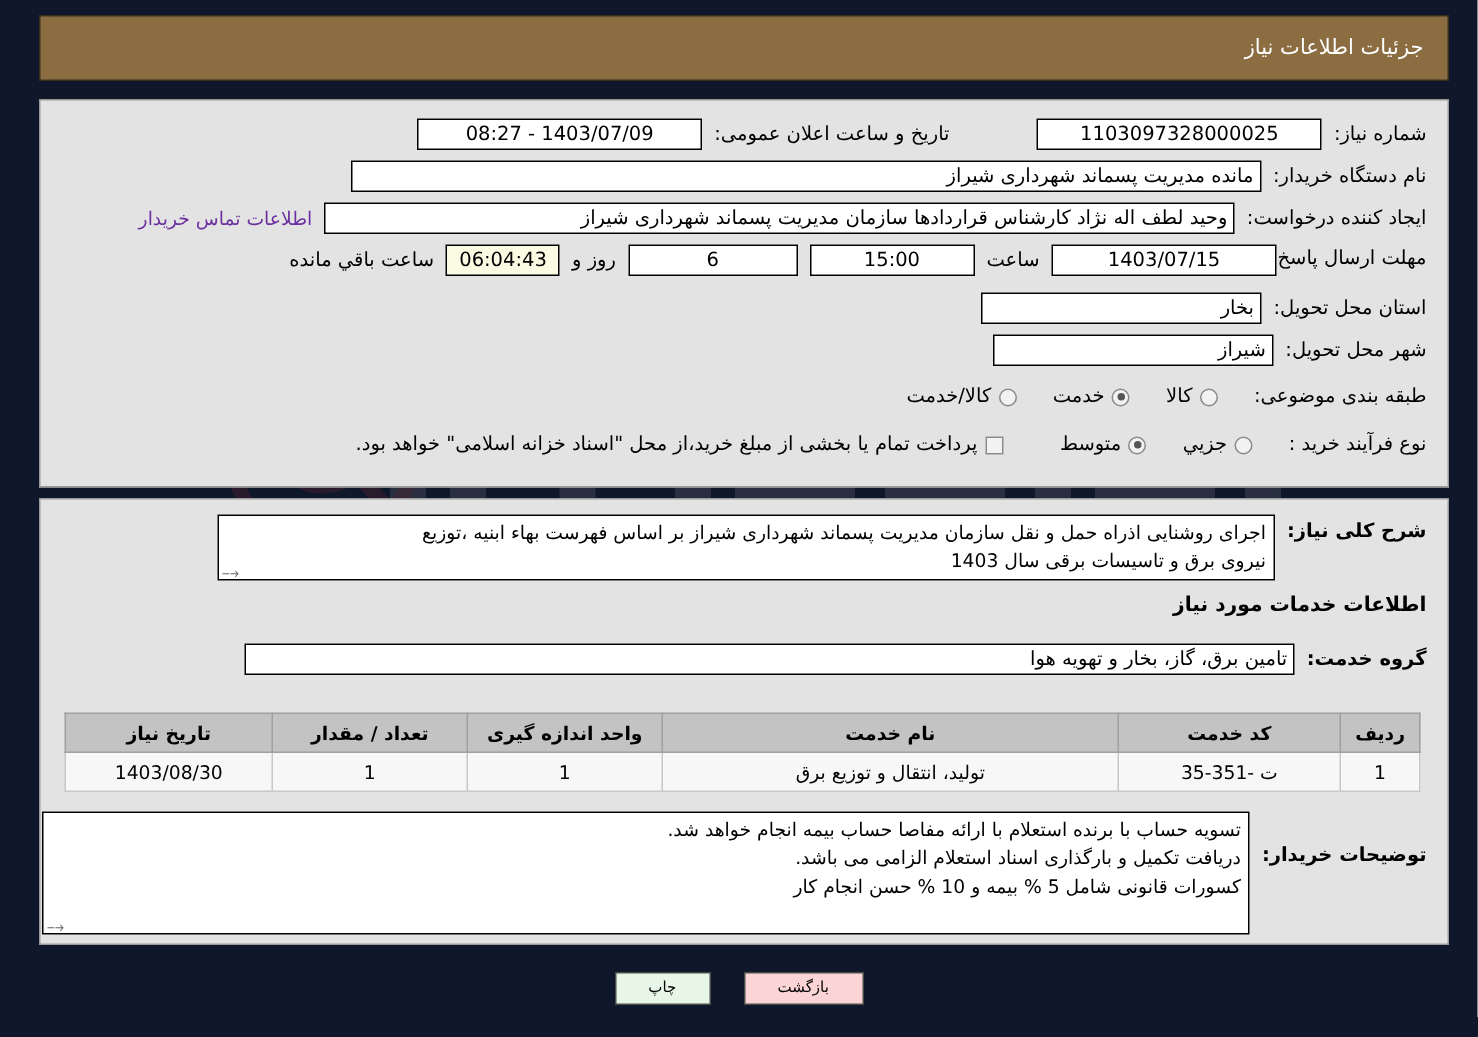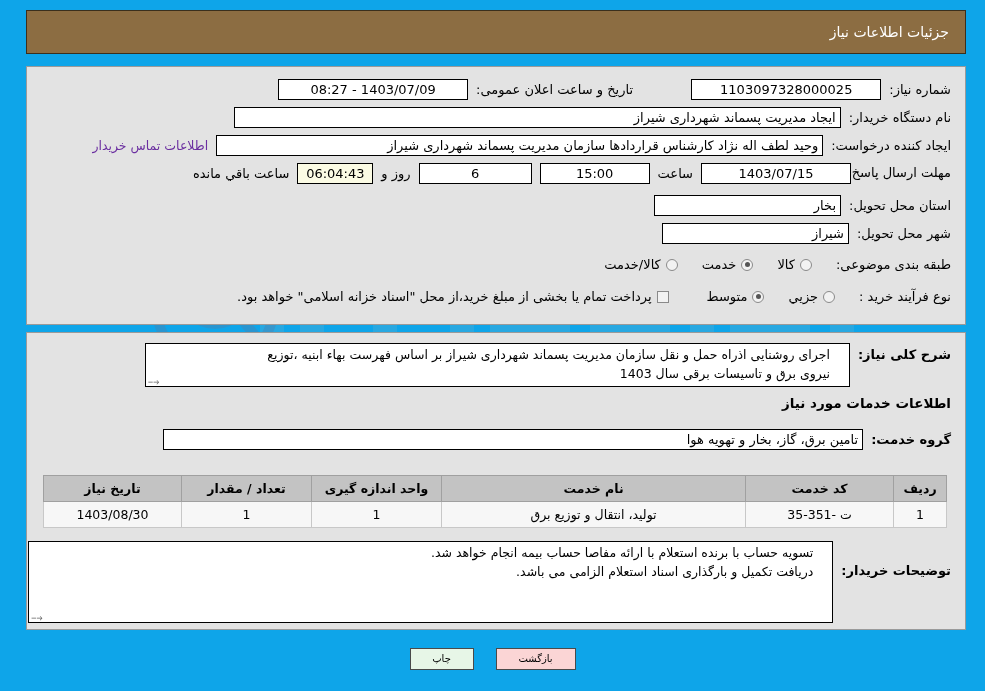--- a/index.html
+++ b/index.html
@@ -5,21 +5,21 @@
   * { box-sizing: border-box; }
   html, body {
     margin: 0; padding: 0;
     width: 985px; height: 691px;
     background: #e3e3e3;
     font-family: "DejaVu Sans", "Liberation Sans", sans-serif;
     font-size: 13px;
     color: #000;
     overflow: hidden;
   }
-  .page { position: relative; width: 985px; height: 691px; background: #0ea5e9; }
+  .page { position: relative; width: 985px; height: 691px; background: #0f172a; }
 
   
   .watermark {
     position: absolute;
     left: 0; top: 180px;
     width: 985px; height: 230px;
     pointer-events: none;
     z-index: 0;
     opacity: .28;
   }
@@ -100,21 +100,21 @@
     background: #f2f2f2;
     vertical-align: middle;
   }
   .opt { display: flex; align-items: center; gap: 5px; white-space: nowrap; font-size: 13px; }
 
   .txtarea {
     background: #fff;
     border: 1px solid #000;
     font-size: 12.5px;
     line-height: 1.5;
-    padding: 2px 19px;
+    padding: 2px 5px;
     text-align: right;
     position: relative;
     overflow: hidden;
   }
   .resize-grip {
     position: absolute;
     left: 2px; bottom: 0px;
     font-size: 11px;
     color: #666;
     line-height: 9px;
@@ -191,21 +191,21 @@
       <span class="lbl">شماره نیاز:</span>
       <div class="fld" style="width:190px;">1103097328000025</div>
     </div>
     <div class="row" style="right:332px; top:12px; gap:8px;">
       <span class="lbl">تاریخ و ساعت اعلان عمومی:</span>
       <div class="fld" style="width:190px;">1403/07/09 - 08:27</div>
     </div>
 
     <div class="row" style="right:14px; top:40px; gap:8px;">
       <span class="lbl">نام دستگاه خریدار:</span>
-      <div class="fld right" style="width:607px;">ایجاد مدیریت پسماند شهرداری شیراز</div>
+      <div class="fld right" style="width:607px;">مانده مدیریت پسماند شهرداری شیراز</div>
     </div>
 
     <div class="row" style="right:14px; top:68px; gap:8px;">
       <span class="lbl">ایجاد کننده درخواست:</span>
       <div class="fld right" style="width:607px;">وحید لطف اله نژاد کارشناس قراردادها سازمان مدیریت پسماند شهرداری شیراز</div>
       <span class="linktext">اطلاعات تماس خریدار</span>
     </div>
 
     <div class="row" style="right:14px; top:96px; gap:8px;">
       <span class="lbl" style="width:92px; display:inline-block; line-height:1.25;">مهلت ارسال پاسخ: تا تاریخ:</span>
@@ -302,20 +302,21 @@
           <td>1403/08/30</td>
         </tr>
       </tbody>
     </table>
 
     <div class="row" style="right:14px; top:208px; gap:8px; align-items:flex-start;">
       <span class="lbl lbl-b" style="padding-top:22px;">توضیحات خریدار:</span>
       <div class="txtarea" style="width:805px; height:82px;">
         <div>تسویه حساب با برنده استعلام با ارائه مفاصا حساب بیمه انجام خواهد شد.</div>
         <div>دریافت تکمیل و بارگذاری اسناد استعلام الزامی می باشد.</div>
+        <div>کسورات قانونی شامل 5 % بیمه و 10 % حسن انجام کار</div>
         <span class="resize-grip">⤍</span>
       </div>
     </div>
   </div>
 
   <div style="position:absolute; left:0; top:648px; width:985px; display:flex; justify-content:center; gap:22px; z-index:3;">
     <div class="btn btn-back">بازگشت</div>
     <div class="btn btn-print">چاپ</div>
   </div>
 

